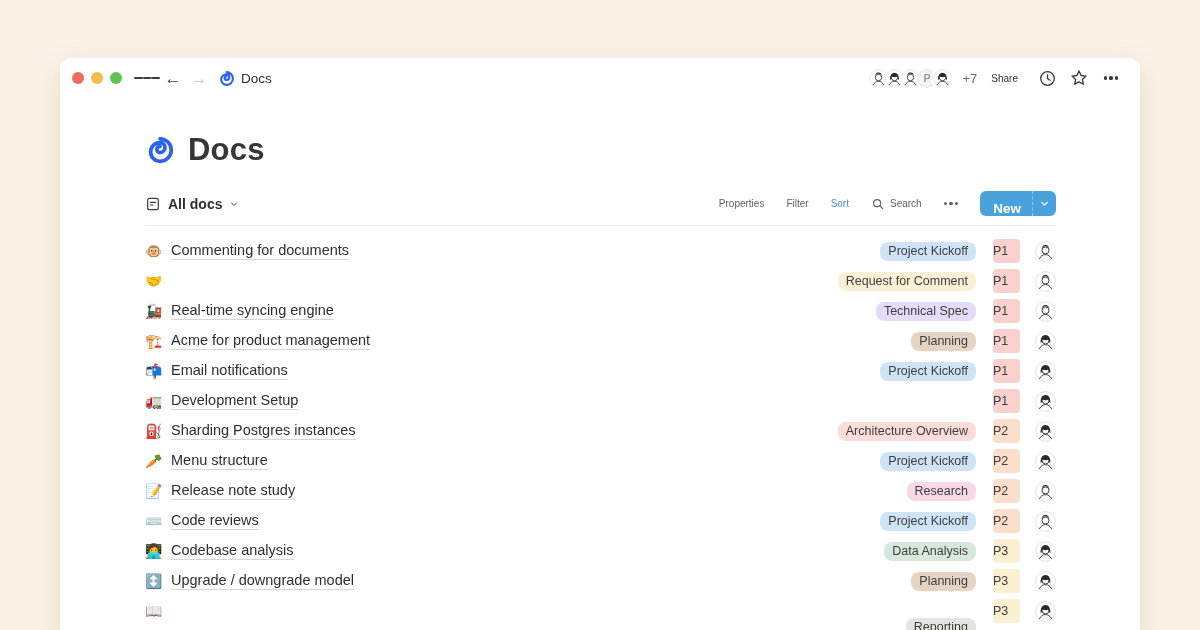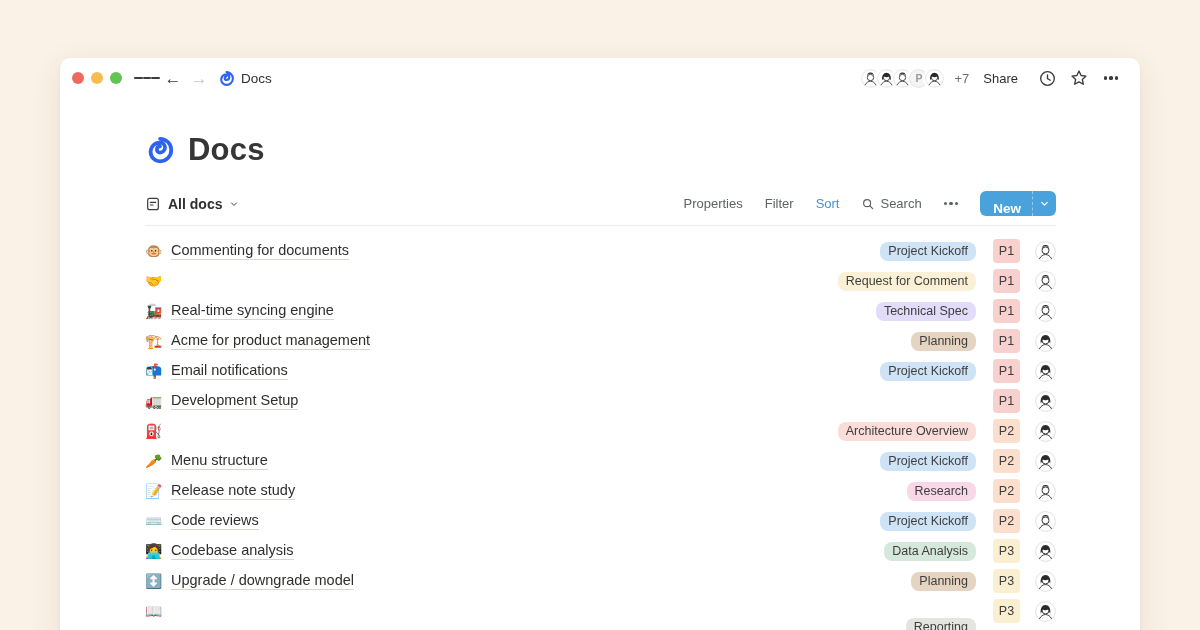--- a/index.html
+++ b/index.html
@@ -26,46 +26,46 @@
   .tb-logo { width:17px; height:17px; margin:0 6px 0 6px; }
   .tb-title { font-size:13.5px; color:#2f2f2f; }
   .tb-right { margin-left:auto; display:flex; align-items:center; }
   .avatar-stack { display:flex; }
   .stack-av { width:23px; height:23px; border-radius:50%; border:2px solid #fff; margin-left:-7px; background:#fff; overflow:hidden; flex:none; }
   .stack-av:first-child { margin-left:0; }
   .stack-av svg { display:block; width:100%; height:100%; }
   .letter-av { display:flex; width:100%; height:100%; align-items:center; justify-content:center;
     background:#f4f4f4; color:#9a9a9a; font-size:10.5px; font-weight:bold; border-radius:50%; border:1px solid #e0e0e0; }
   .overflow-count { font-size:13px; color:#6b6f73; margin:0 14px 0 8px; }
-  .share-btn { font-size:13px; color:#2f2f2f; margin-right:16px; cursor:default; }
+  .share-btn { font-size:10px; color:#2f2f2f; margin-right:16px; cursor:default; }
   .dots { display:flex; gap:2.5px; align-items:center; }
   .dots i { width:3.2px; height:3.2px; background:#3c3c3c; border-radius:50%; }
   
   .content { padding:0 84px 0 85px; }
   .page-header { margin-top:34px; display:flex; align-items:center; gap:13px; }
   .page-logo { width:30px; height:30px; }
   .page-title { font-size:31px; font-weight:bold; color:#363636; letter-spacing:.2px; }
   .controls { margin-top:23px; display:flex; align-items:center; }
   .view-selector { display:flex; align-items:center; gap:7px; cursor:default; }
   .view-selector .label { font-size:14px; font-weight:bold; color:#2f2f2f; }
   .ctrl-right { margin-left:auto; display:flex; align-items:center; gap:22px; }
-  .ctrl-item { font-size:13px; color:#5d6266; cursor:default; display:flex; align-items:center; gap:5px; }
+  .ctrl-item { font-size:10px; color:#5d6266; cursor:default; display:flex; align-items:center; gap:5px; }
   .ctrl-item.active { color:#4a90d4; }
   .new-btn { display:flex; align-items:flex-end; background:#4aa2dc; border-radius:6px; height:25px; overflow:hidden; cursor:default; }
   .new-btn .nb-label { color:#fff; font-size:13.5px; font-weight:bold; padding:0 11px 0 13px; }
   .new-btn .nb-chev { display:flex; align-items:center; justify-content:center; width:24px; height:100%; border-left:1px dashed rgba(255,255,255,.45); }
   .hdivider { margin-top:9px; height:1px; background:#ececea; }
   
   .doc-list { margin-top:10px; }
   .doc-row { height:30px; display:flex; align-items:center; }
   .doc-icon { width:20px; font-size:14px; line-height:1; flex:none; text-align:left; margin-right:6px; }
   .doc-title { font-size:14.5px; font-weight:500; color:#2e2e2e; border-bottom:1px solid #d9d6cf; padding-bottom:1px; cursor:default; }
   .row-spacer { flex:1; }
   .tag { font-size:12.5px; color:#3e3e3e; padding:2.5px 8px; border-radius:8px; white-space:nowrap; }
-  .priority { font-size:12.5px; color:#3e3e3e; padding:5px 0; width:27px; text-align:center; border-radius:4px; margin-left:17px; }
+  .priority { font-size:12.5px; color:#3e3e3e; padding:5px 0; width:27px; border-radius:4px; margin-left:17px; }
   .priority.no-tag { margin-left:0; }
   .avatar { width:21px; height:21px; margin-left:15px; flex:none; }
   .avatar svg { display:block; width:100%; height:100%; }
 </style>
 </head>
 <body>
 
 <div class="window">
 
   <div class="titlebar">
@@ -292,20 +292,21 @@
               <circle cx="12" cy="12" r="11.3" fill="#fff" stroke="#dcdcdc" stroke-width="1"></circle>
               <circle cx="12" cy="10.8" r="4" fill="none" stroke="#333" stroke-width="1.1"></circle>
               <path d="M6.6 14.2c-.9-5.8 1.8-9.6 5.4-9.6s6.3 3.8 5.4 9.6c-1.3-1.9-1.9-3.4-2-4.8-1.9 1.4-4.9 1.4-6.8 0-.1 1.4-.7 2.9-2 4.8z" fill="#2a2a2a"></path>
               <path d="M5 20.4c1.8-3.3 4.2-4.9 7-4.9s5.2 1.6 7 4.9" fill="none" stroke="#333" stroke-width="1.1"></path>
             </svg>
           </span>
   </div>
 
   <div class="doc-row">
     <span class="doc-icon">⛽</span>
+    <span class="doc-title">Sharding Postgres instances</span>
     <span class="row-spacer"></span>
     <span class="tag" style="background: rgb(250, 220, 216);">Architecture Overview</span>
     <span class="priority" style="background: rgb(251, 222, 203);">P2</span>
     <span class="avatar">
             <svg viewBox="0 0 24 24">
               <circle cx="12" cy="12" r="11.3" fill="#fff" stroke="#dcdcdc" stroke-width="1"></circle>
               <circle cx="12" cy="10.8" r="4" fill="none" stroke="#333" stroke-width="1.1"></circle>
               <path d="M6.6 14.2c-.9-5.8 1.8-9.6 5.4-9.6s6.3 3.8 5.4 9.6c-1.3-1.9-1.9-3.4-2-4.8-1.9 1.4-4.9 1.4-6.8 0-.1 1.4-.7 2.9-2 4.8z" fill="#2a2a2a"></path>
               <path d="M5 20.4c1.8-3.3 4.2-4.9 7-4.9s5.2 1.6 7 4.9" fill="none" stroke="#333" stroke-width="1.1"></path>
             </svg>

